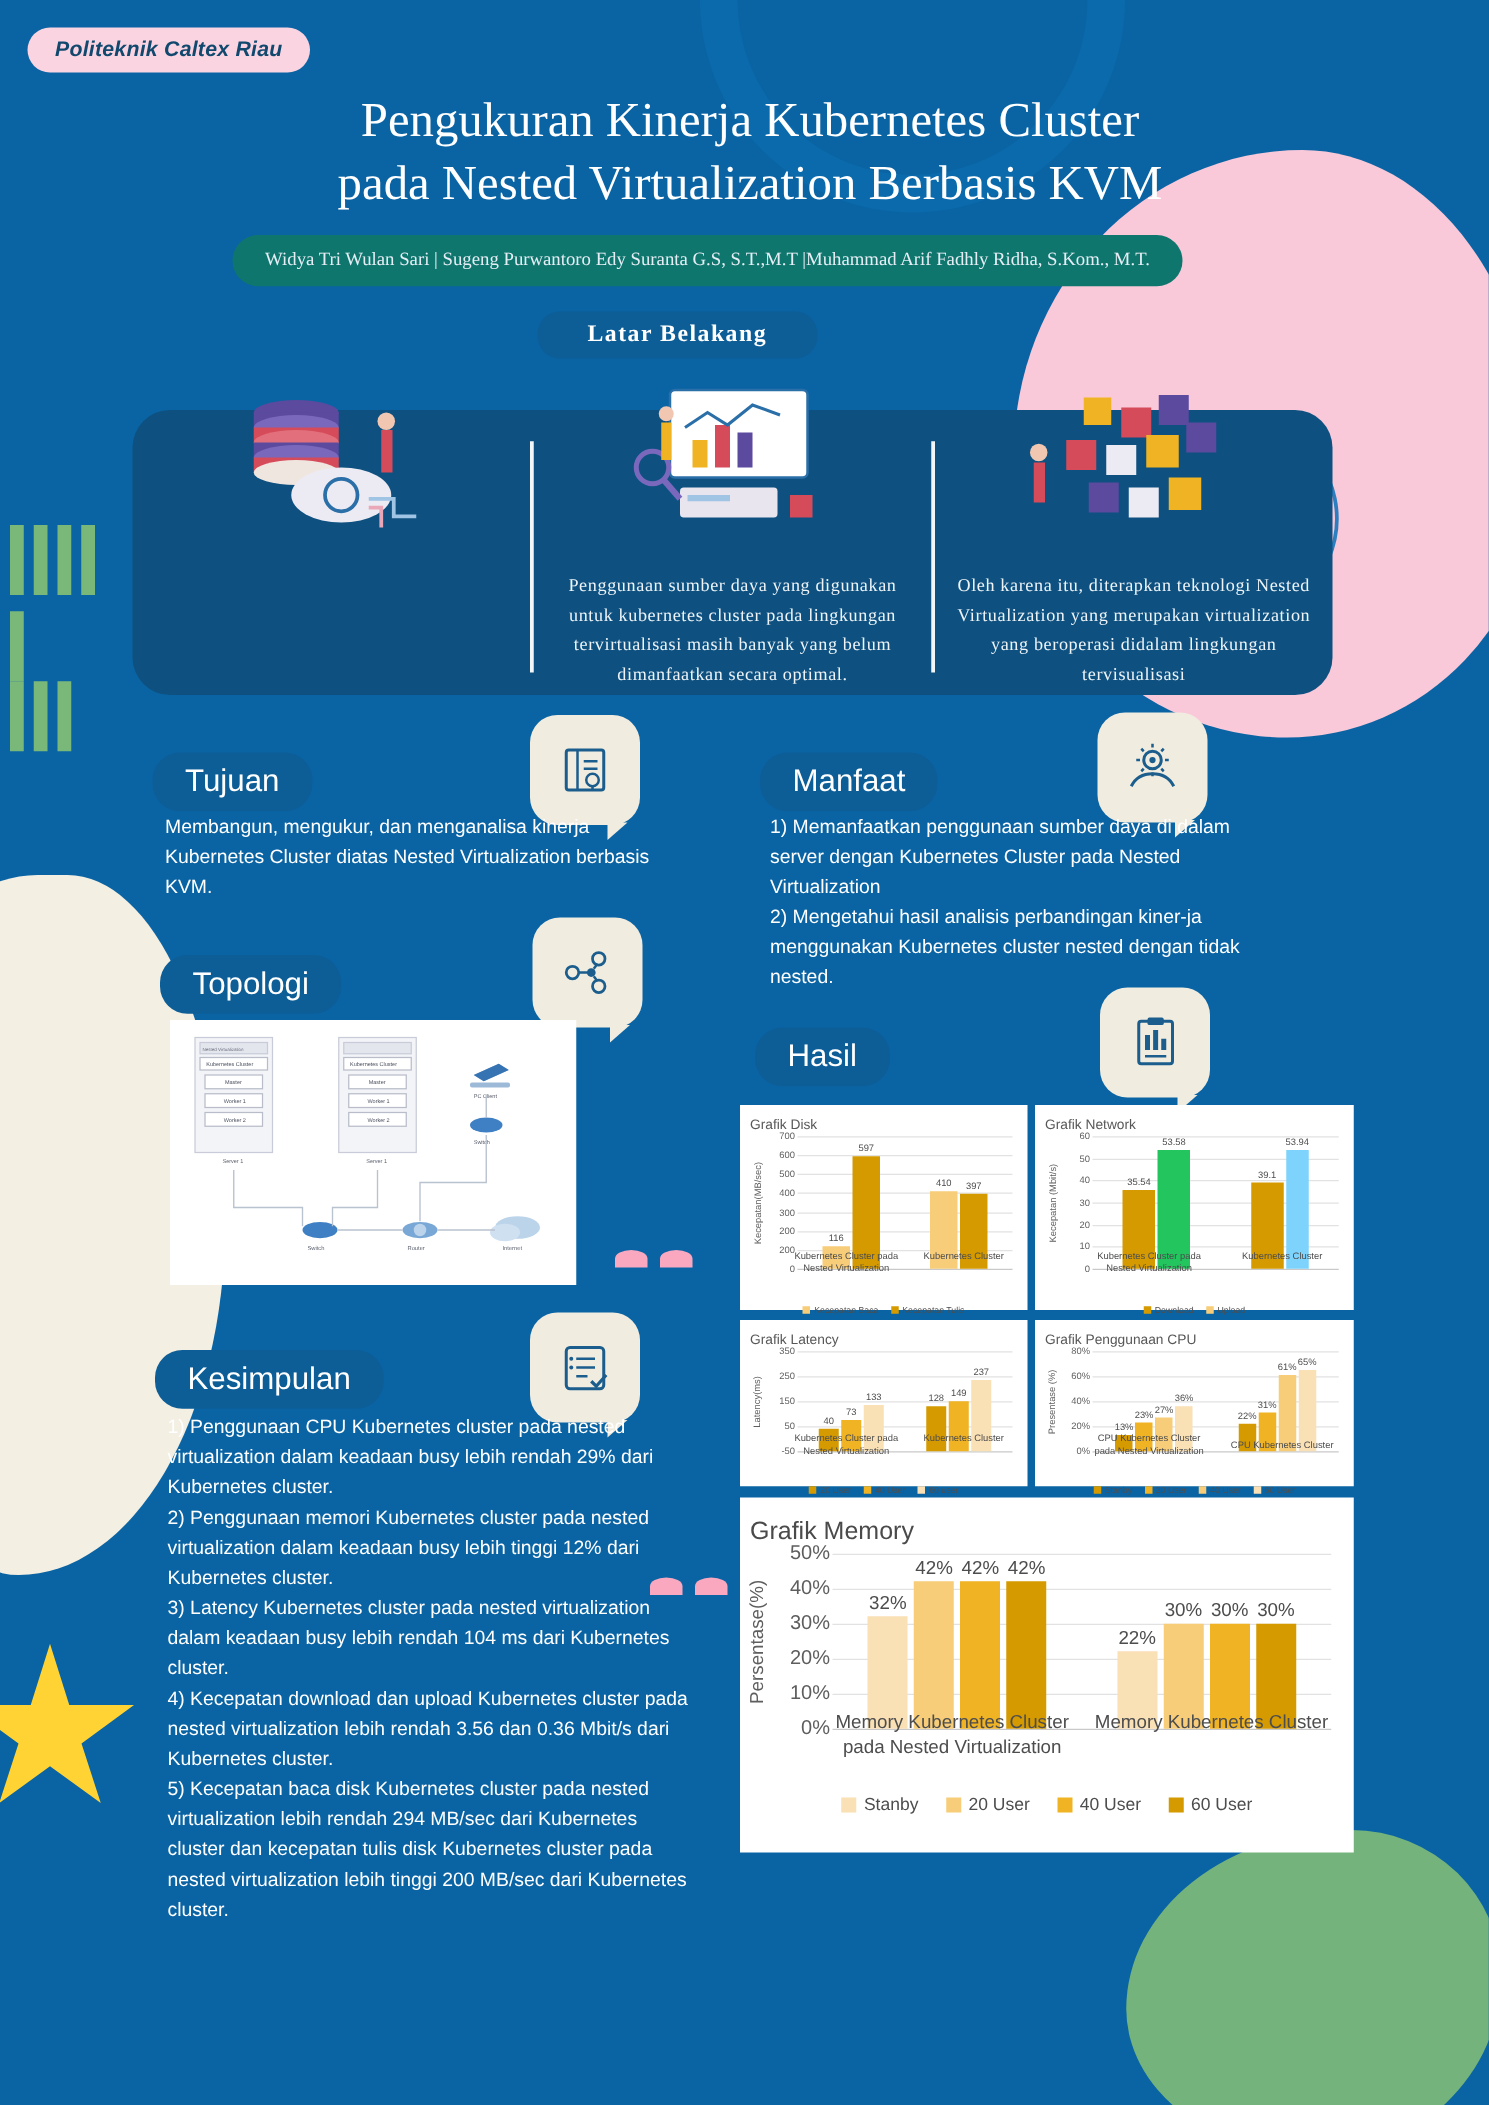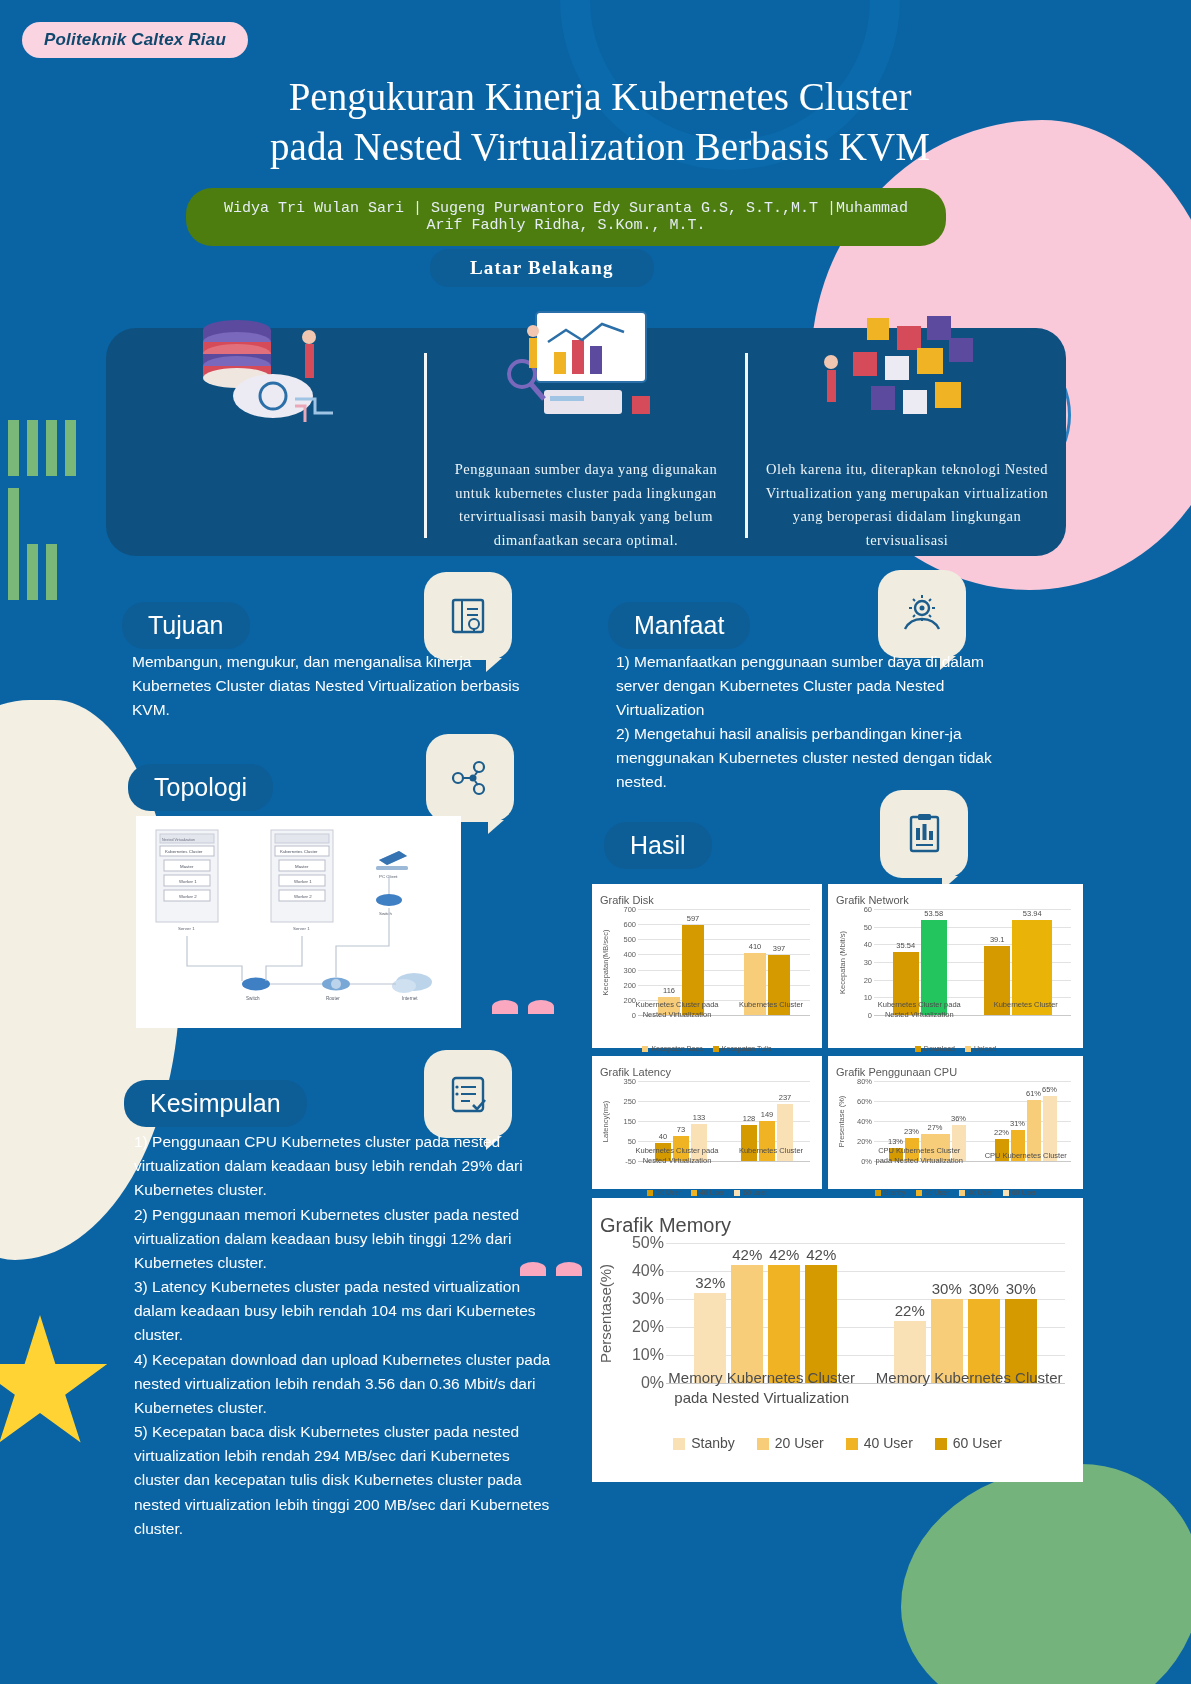--- a/index.html
+++ b/index.html
@@ -59,22 +59,22 @@
   }
 
   
   .title {
     position:absolute; left:180px; top:72px; width:840px; z-index:4;
     text-align:center; color:#ffffff;
     font-family:"Liberation Serif", serif; font-size:39px; line-height:1.28;
   }
   .authors {
     position:absolute; left:186px; top:188px; width:760px; z-index:4;
-    background:#4d7c0f; border-radius:26px; padding:12px 26px;
-    color:#e6eef5; font-family:Liberation Mono, monospace; font-size:15px;
+    background:#0f766e; border-radius:26px; padding:12px 26px;
+    color:#e6eef5; font-family:Liberation Serif, serif; font-size:15px;
     text-align:center;
   }
 
   
   .lb-pill {
     position:absolute; left:430px; top:249px; z-index:4;
     background:#0d5e97; border-radius:18px; padding:8px 40px;
     color:#fff; font-family:"Liberation Serif", serif; font-size:19px;
     font-weight:bold; letter-spacing:1.2px;
   }
@@ -484,21 +484,21 @@
               <span class="vlabel">35.54</span>
             </div>
           <div class="bar" style="width:26px;height:89.3%;background:#22c55e">
               <span class="vlabel">53.58</span>
             </div>
         </div>
         <div class="group">
           <div class="bar" style="width:26px;height:65.2%;background:#d49a00">
               <span class="vlabel">39.1</span>
             </div>
-          <div class="bar" style="width:40px;height:89.9%;background:#eab308">
+          <div class="bar" style="width:18px;height:89.9%;background:#7dd3fc">
               <span class="vlabel">53.94</span>
             </div>
         </div>
       </div>
     </div>
     <div class="xaxis" style="top:116px;">
       <div>Kubernetes Cluster pada Nested Virtualization</div>
       <div>Kubernetes Cluster</div>
     </div>
     <div class="legend" style="margin-top:30px;">
@@ -584,21 +584,21 @@
         <div class="gline" style="top:100%;background:#c9c9c9"></div>
       </div>
       <div class="bars">
         <div class="group">
           <div class="bar" style="width:14px;height:16.3%;background:#d49a00">
               <span class="vlabel">13%</span>
             </div>
           <div class="bar" style="width:14px;height:28.8%;background:#f0b323">
               <span class="vlabel">23%</span>
             </div>
-          <div class="bar" style="width:29px;height:33.8%;background:#f7cd7a">
+          <div class="bar" style="width:14px;height:33.8%;background:#f7cd7a">
               <span class="vlabel">27%</span>
             </div>
           <div class="bar" style="width:14px;height:45%;background:#fae0b5">
               <span class="vlabel">36%</span>
             </div>
         </div>
         <div class="group">
           <div class="bar" style="width:14px;height:27.5%;background:#d49a00">
               <span class="vlabel">22%</span>
             </div>

